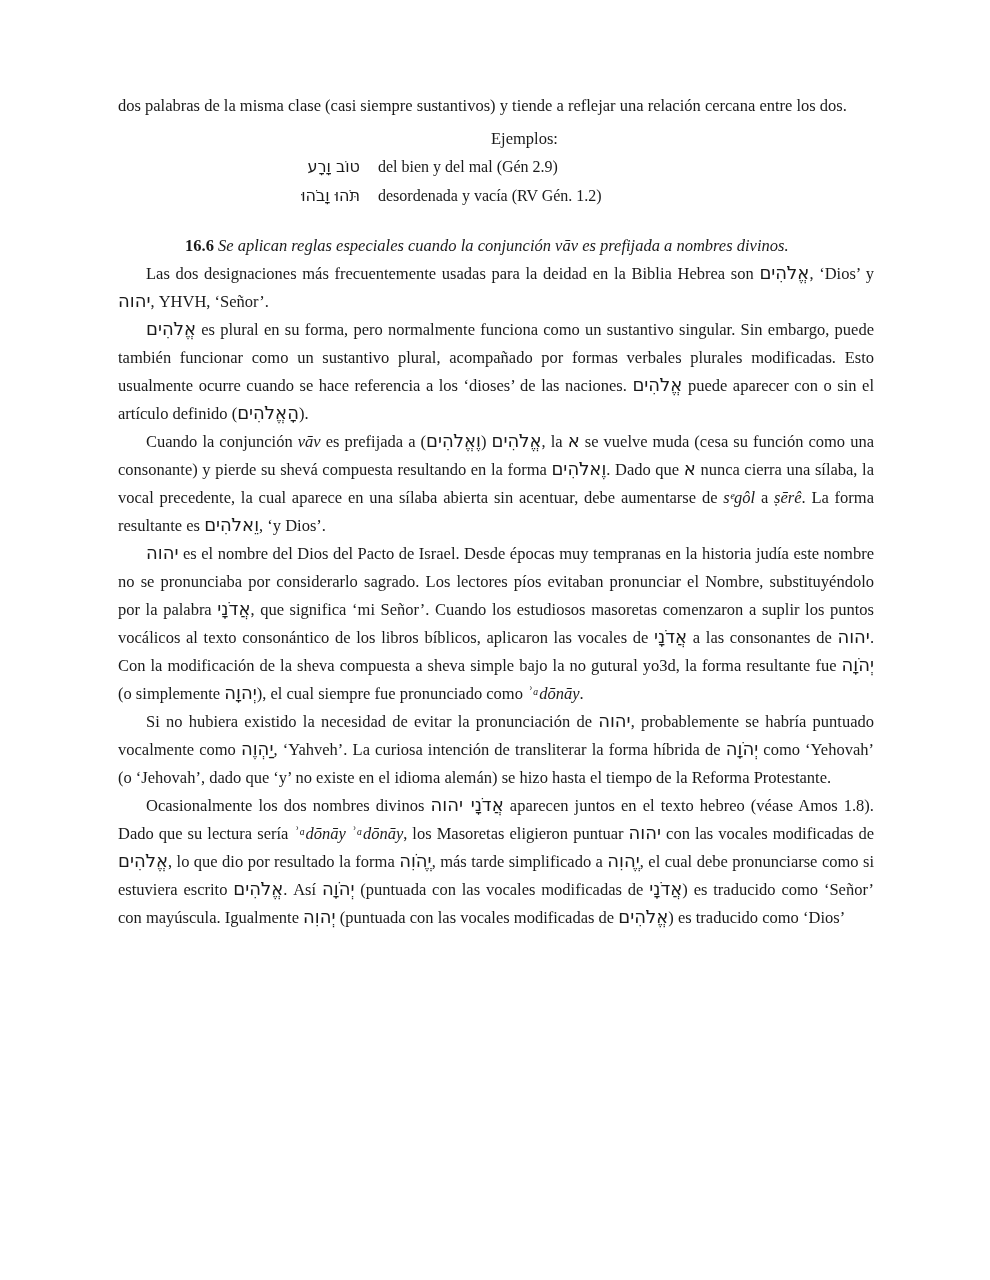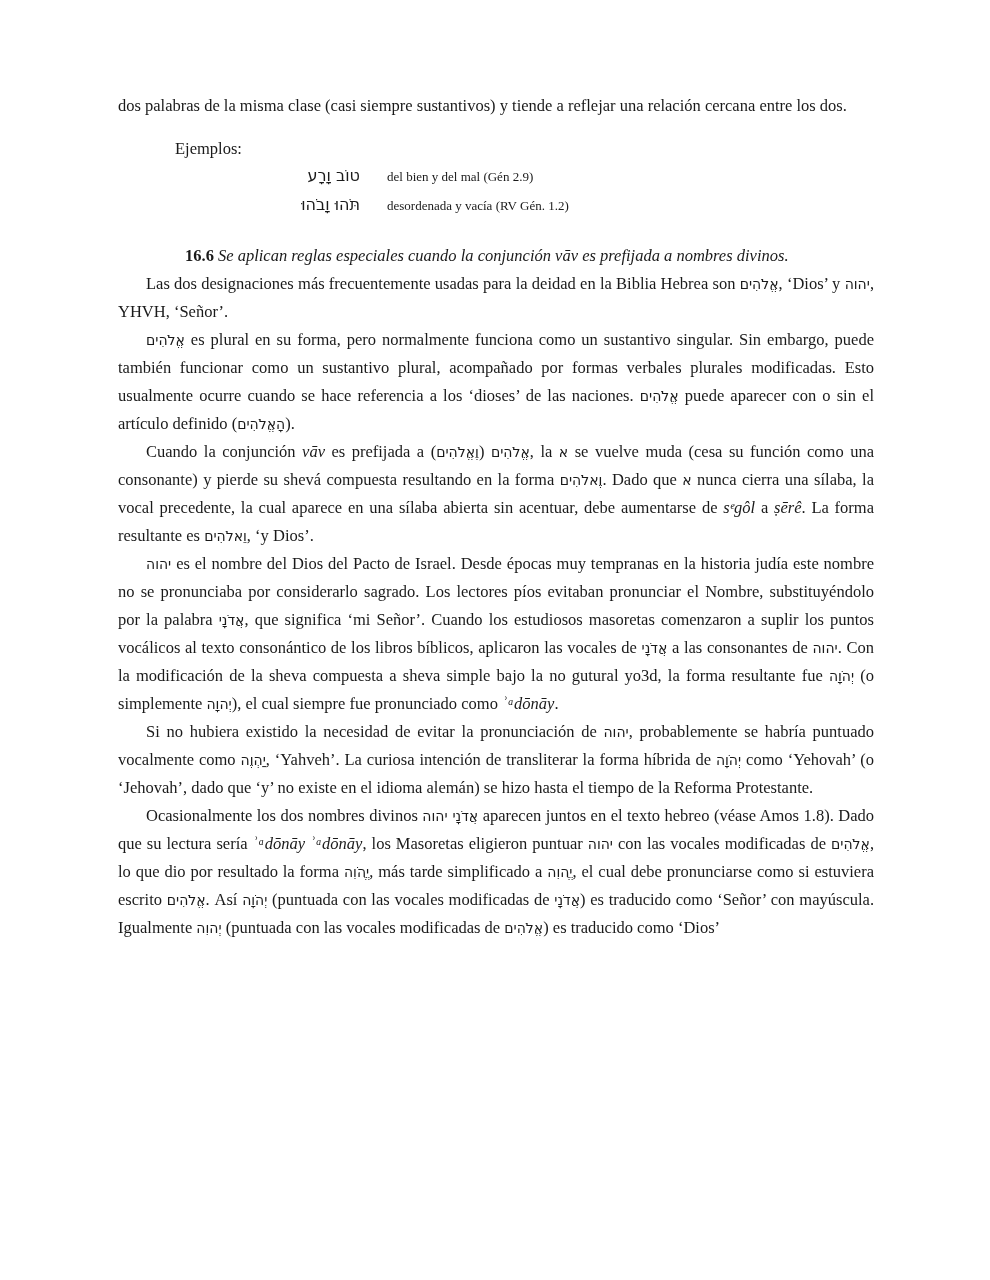--- a/index.html
+++ b/index.html
@@ -9,35 +9,35 @@
     color: #1a1a1a;
   }
   .page {
     position: absolute; left: 118px; top: 92px; width: 756px;
   }
   .para {
     margin: 0; font-size: 16.5px; line-height: 28px; text-align: justify;
   }
   .indent { text-indent: 28px; }
   .heading { margin-top: 21px; text-indent: 57px; }
-  .ejemplos { margin-top: 15px; text-indent: 57px; text-align: left; }
+  .ejemplos { margin-top: 5px; text-indent: 57px; text-align: center; }
   .it { font-style: italic; }
   .bd { font-weight: bold; margin-left: 10px; }
   .heb {
     font-family: "DejaVu Sans", sans-serif;
-    font-size: 14px; line-height: 1; white-space: nowrap;
+    font-size: 18px; line-height: 1; white-space: nowrap;
   }
   .ex-table { margin: 0; }
   .ex-row { display: flex; align-items: baseline; height: 29px; }
   .ex-heb {
     width: 242px; text-align: right; flex: none;
     font-family: "DejaVu Sans", sans-serif; font-size: 16px; line-height: 1;
     white-space: nowrap;
   }
-  .ex-gloss { margin-left: 27px; font-size: 13px; line-height: 28px; }
+  .ex-gloss { margin-left: 18px; font-size: 16px; line-height: 28px; }
 </style>
 </head>
 <body>
 
 <div class="page">
 
   <p class="para"><span>dos palabras de la misma clase (casi siempre sustantivos) y tiende a reflejar una relación cercana entre los dos.</span></p>
 
   <p class="para ejemplos">Ejemplos:</p>
 

